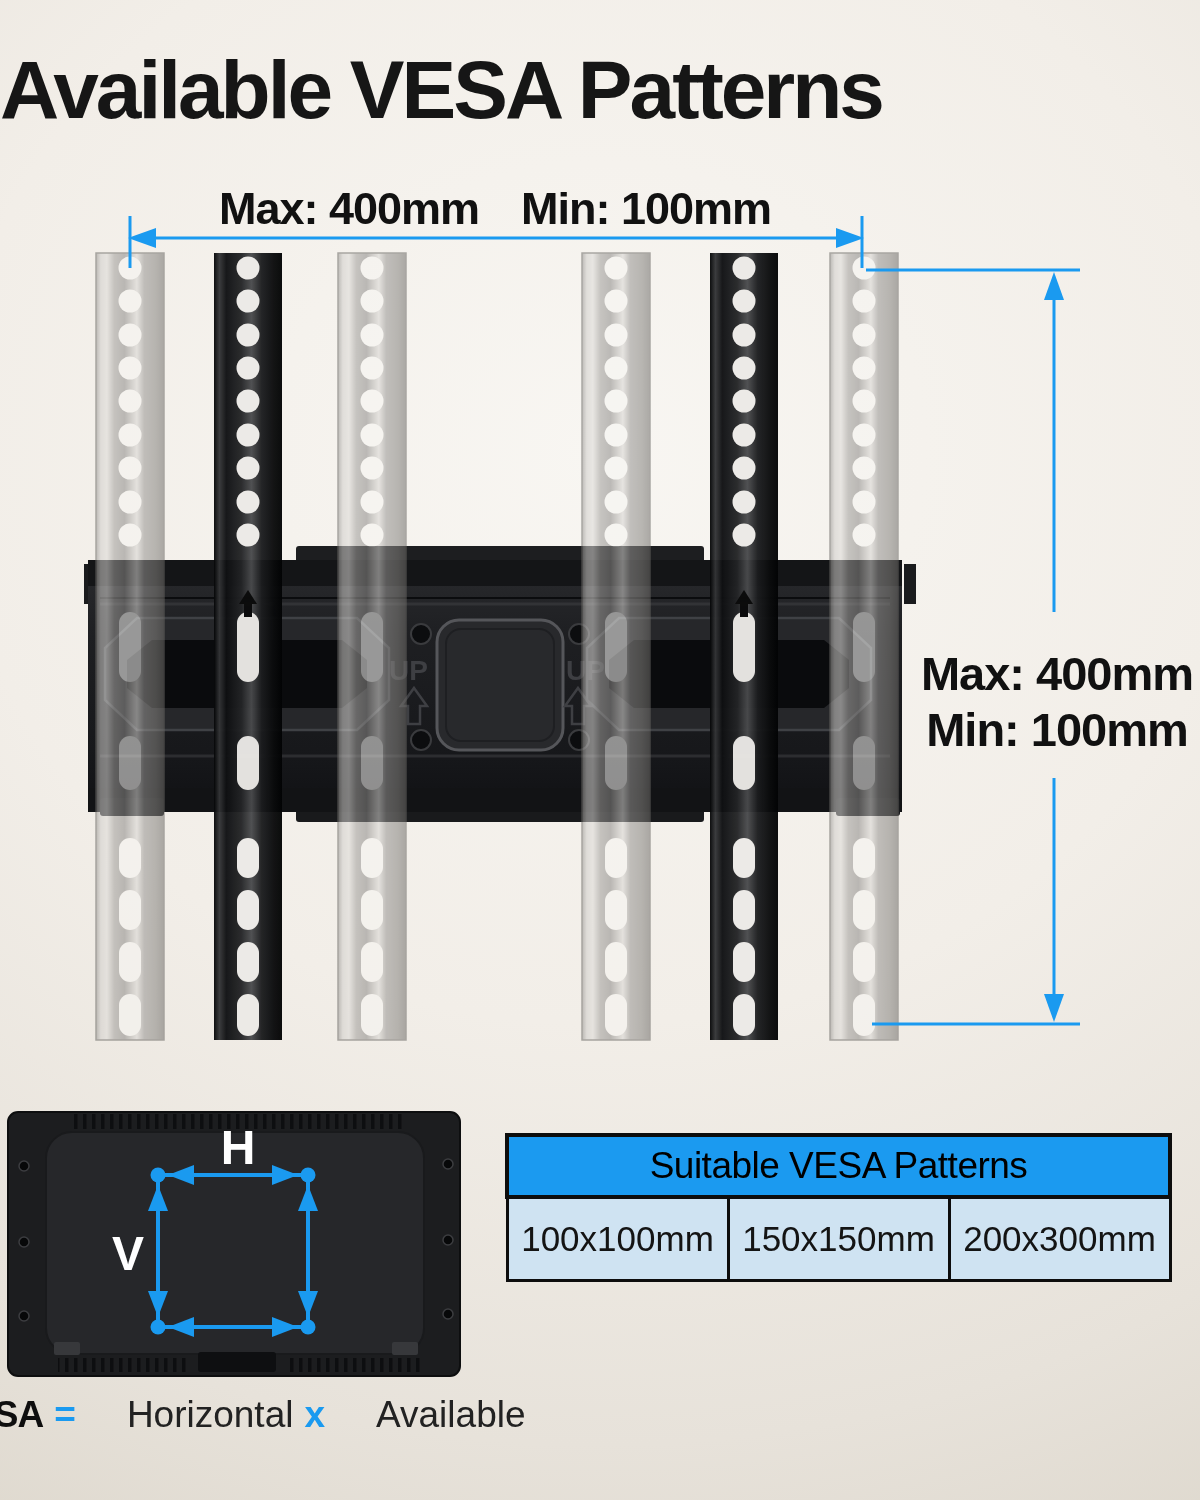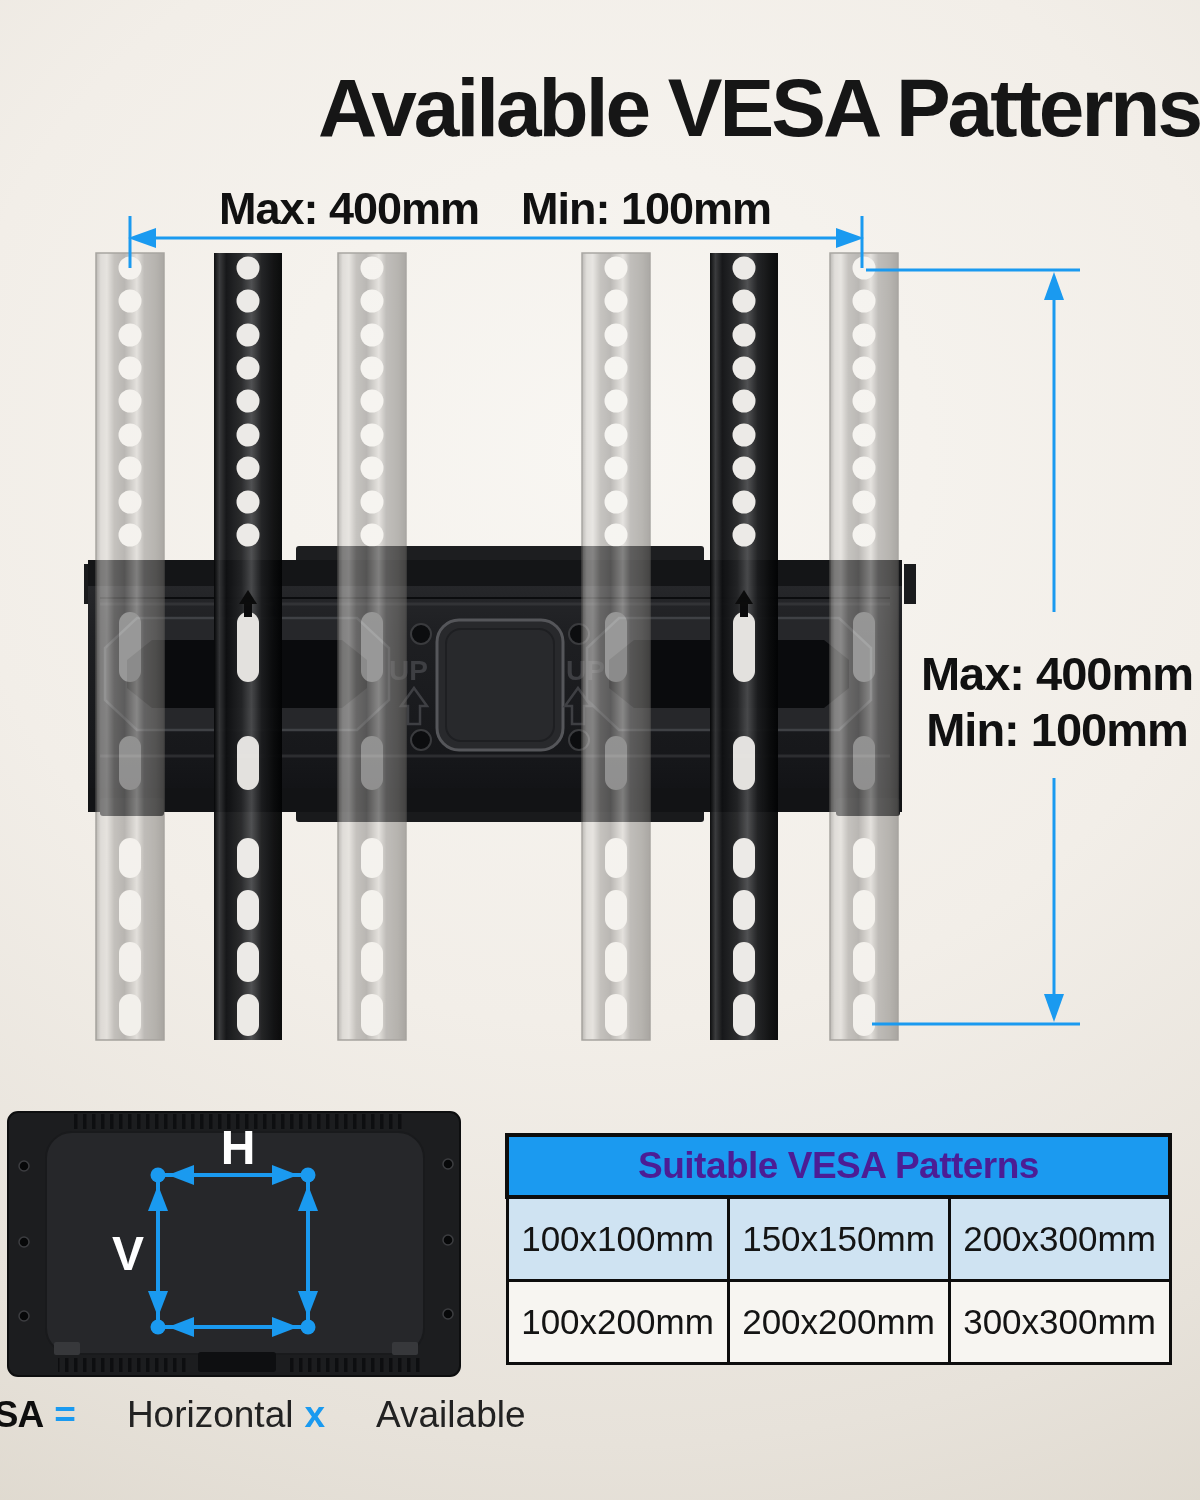--- a/index.html
+++ b/index.html
@@ -3,21 +3,21 @@
 <meta charset="utf-8">
 <style>
   html,body{margin:0;padding:0;}
   #page{
     position:relative; width:1200px; height:1500px; overflow:hidden;
     font-family:"Liberation Sans", sans-serif;
     background:radial-gradient(120% 85% at 50% 30%, #f8f6f2 0%, #f2eee8 45%, #e7e2da 78%, #dcd6cb 100%);
   }
   .abs{position:absolute;}
   #title{
-    left:0; top:61px; width:1200px; text-align:right;
+    left:0; top:43px; width:1200px; text-align:left;
     font-size:82px; font-weight:bold; letter-spacing:-3px; color:#161616;
   }
   #top-measure{
     left:130px; top:183px; width:730px;
     display:flex; justify-content:center; gap:42px;
     font-size:45px; font-weight:bold; letter-spacing:-1px; color:#111;
     white-space:nowrap;
   }
   #right-measure{
     left:912px; top:646px; width:290px; text-align:center;
@@ -30,21 +30,21 @@
     font-size:37px; color:#1d1d1d; white-space:nowrap;
   }
   #formula .vesa{font-weight:bold; letter-spacing:-1px; color:#0e0e0e;}
   #formula .blue{color:#1a9af0; font-weight:bold;}
   #formula .word{font-weight:normal; color:#222;margin-left:40px;}
   table.vesa{
     position:absolute; left:505px; top:1133px; width:667px;
     border-collapse:collapse; table-layout:fixed;
   }
   table.vesa th{
-    background:#1b9af0; color:#4c1d95; font-size:37px; font-weight:bold;
+    background:#1b9af0; color:#000000; font-size:37px; font-weight:normal;
     letter-spacing:-0.5px; height:58px; border:4px solid #0d0d0d; padding:0;
   }
   table.vesa td{
     height:80px; text-align:center; vertical-align:middle;
     font-size:35px; color:#141414; border:3px solid #0d0d0d; padding:0;
   }
   table.vesa tr.blue-row td{background:#cfe3f2;}
   table.vesa tr.white-row td{background:#f7f5f1;}
   svg{display:block;}
 </style>
@@ -269,21 +269,16 @@
       <tr>
         <th colspan="3">Suitable VESA Patterns</th>
       </tr>
     </thead>
     <tbody>
       <tr class="blue-row">
         <td>100x100mm</td>
         <td>150x150mm</td>
         <td>200x300mm</td>
       </tr>
-      <tr class="white-row">
-        <td>100x200mm</td>
-        <td>200x200mm</td>
-        <td>300x300mm</td>
-      </tr>
     </tbody>
   </table>
 
 </div>
 
 </body></html>

